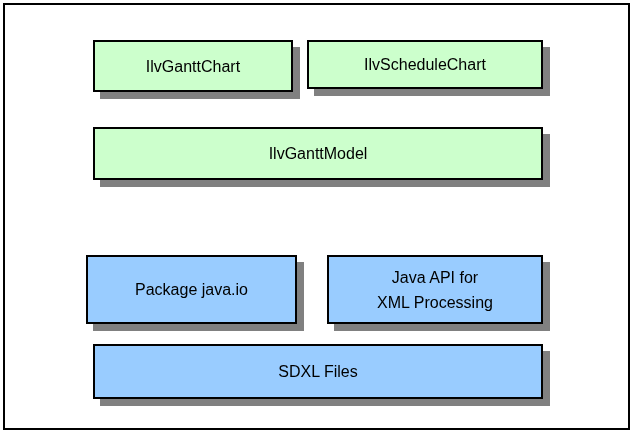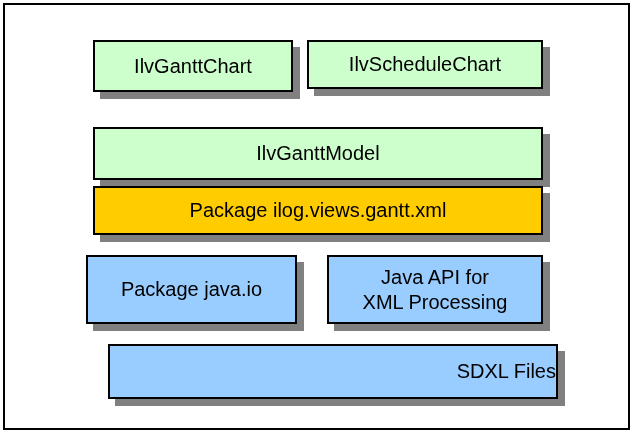--- a/index.html
+++ b/index.html
@@ -26,59 +26,56 @@
   }
   .box {
     position: absolute;
     box-sizing: border-box;
     border: 2px solid #000000;
     box-shadow: 7px 7px 0 0 #808080;
     display: flex;
     align-items: center;
     justify-content: center;
     text-align: center;
-    font-size: 20px;
+    font-size: 16px;
     line-height: 25px;
     color: #000000;
     white-space: pre-line;
   }
   
   .b-ganttchart    { left: 93px;  top: 40px;  width: 200px; height: 52px; }
   .b-schedulechart { left: 307px; top: 40px;  width: 236px; height: 49px; }
   
   .b-ganttmodel    { left: 93px;  top: 111px; width: 450px; height: 53px; margin-top: 16px; }
   
   .b-packagexml    { left: 93px;  top: 186px; width: 450px; height: 49px; }
   
   .b-javaio        { left: 86px;  top: 255px; width: 211px; height: 69px; }
   .b-javaapi       { left: 327px; top: 255px; width: 216px; height: 69px; }
   
-  .b-sdxl          { left: 108px;  top: 344px; width: 450px; height: 55px; justify-content: flex-end; }
+  .b-sdxl          { left: 93px;  top: 344px; width: 450px; height: 55px; }
 </style>
 </head>
 <body>
 
 <div class="canvas">
   <div class="frame"></div>
 
   <div class="box b-ganttchart" style="background: rgb(204, 255, 204);">
     <span>IlvGanttChart</span>
   </div>
 
   <div class="box b-schedulechart" style="background: rgb(204, 255, 204);">
     <span>IlvScheduleChart</span>
   </div>
 
   <div class="box b-ganttmodel" style="background: rgb(204, 255, 204);">
     <span>IlvGanttModel</span>
   </div>
 
-  <div class="box b-packagexml" style="background: rgb(255, 204, 0);">
-    <span>Package ilog.views.gantt.xml</span>
-  </div>
 
   <div class="box b-javaio" style="background: rgb(153, 204, 255);">
     <span>Package java.io</span>
   </div>
 
   <div class="box b-javaapi" style="background: rgb(153, 204, 255);">
     <span>Java API for
 XML Processing</span>
   </div>
 

